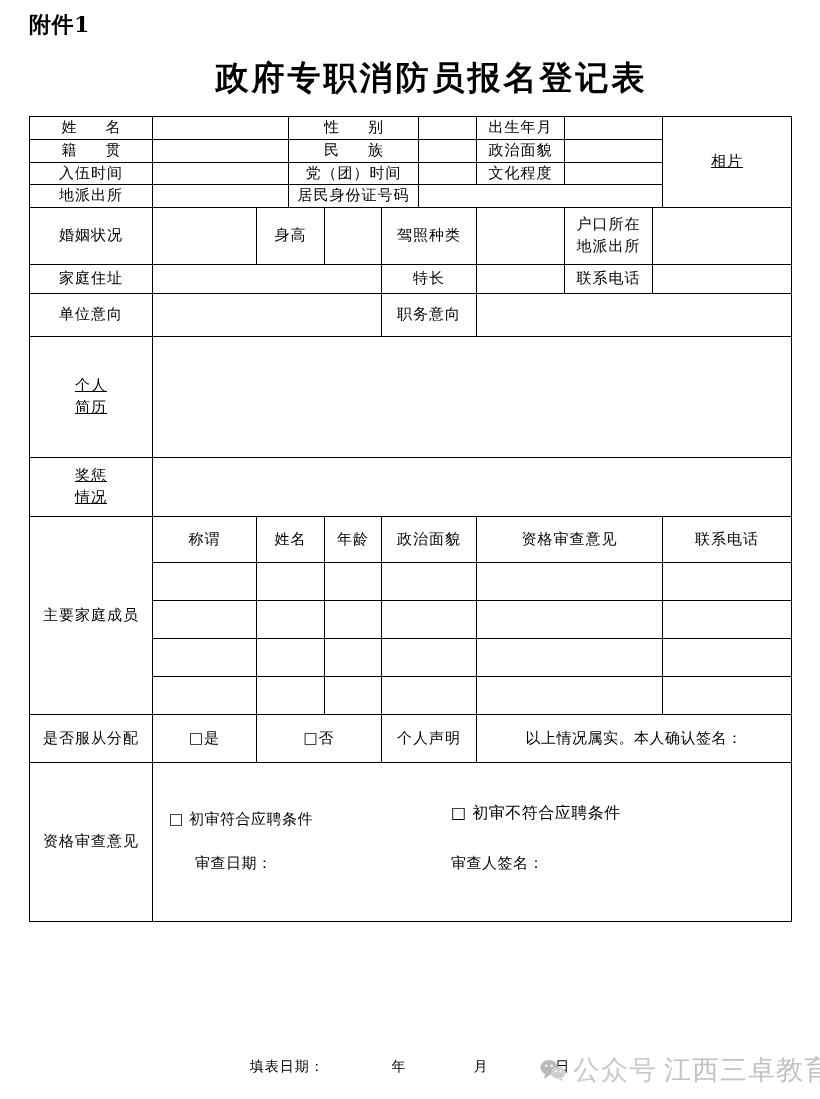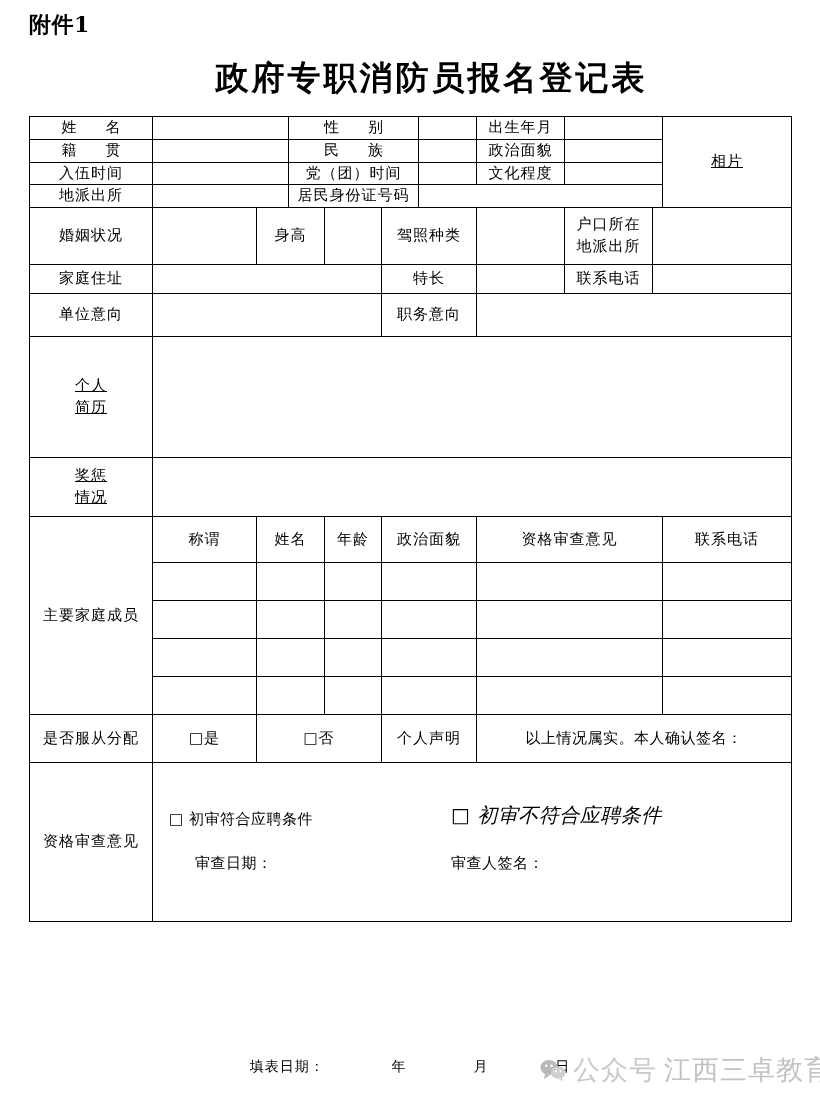--- a/index.html
+++ b/index.html
@@ -110,23 +110,22 @@
     position: absolute;
     left: 14px;
     top: 46px;
     font-size: 15px;
     letter-spacing: 0.5px;
   }
   .rv-opt-b {
     position: absolute;
     left: 296px;
     top: 38px;
-    font-size: 20px;
-    letter-spacing: 0.5px;
-    font-style: italic;
+    font-size: 16px;
+    letter-spacing: 0.5px;
   }
   .rv-date {
     position: absolute;
     left: 14px;
     top: 90px;
     font-size: 15px;
     letter-spacing: 0.5px;
     margin-left: 26px;
   }
   .rv-sign {

